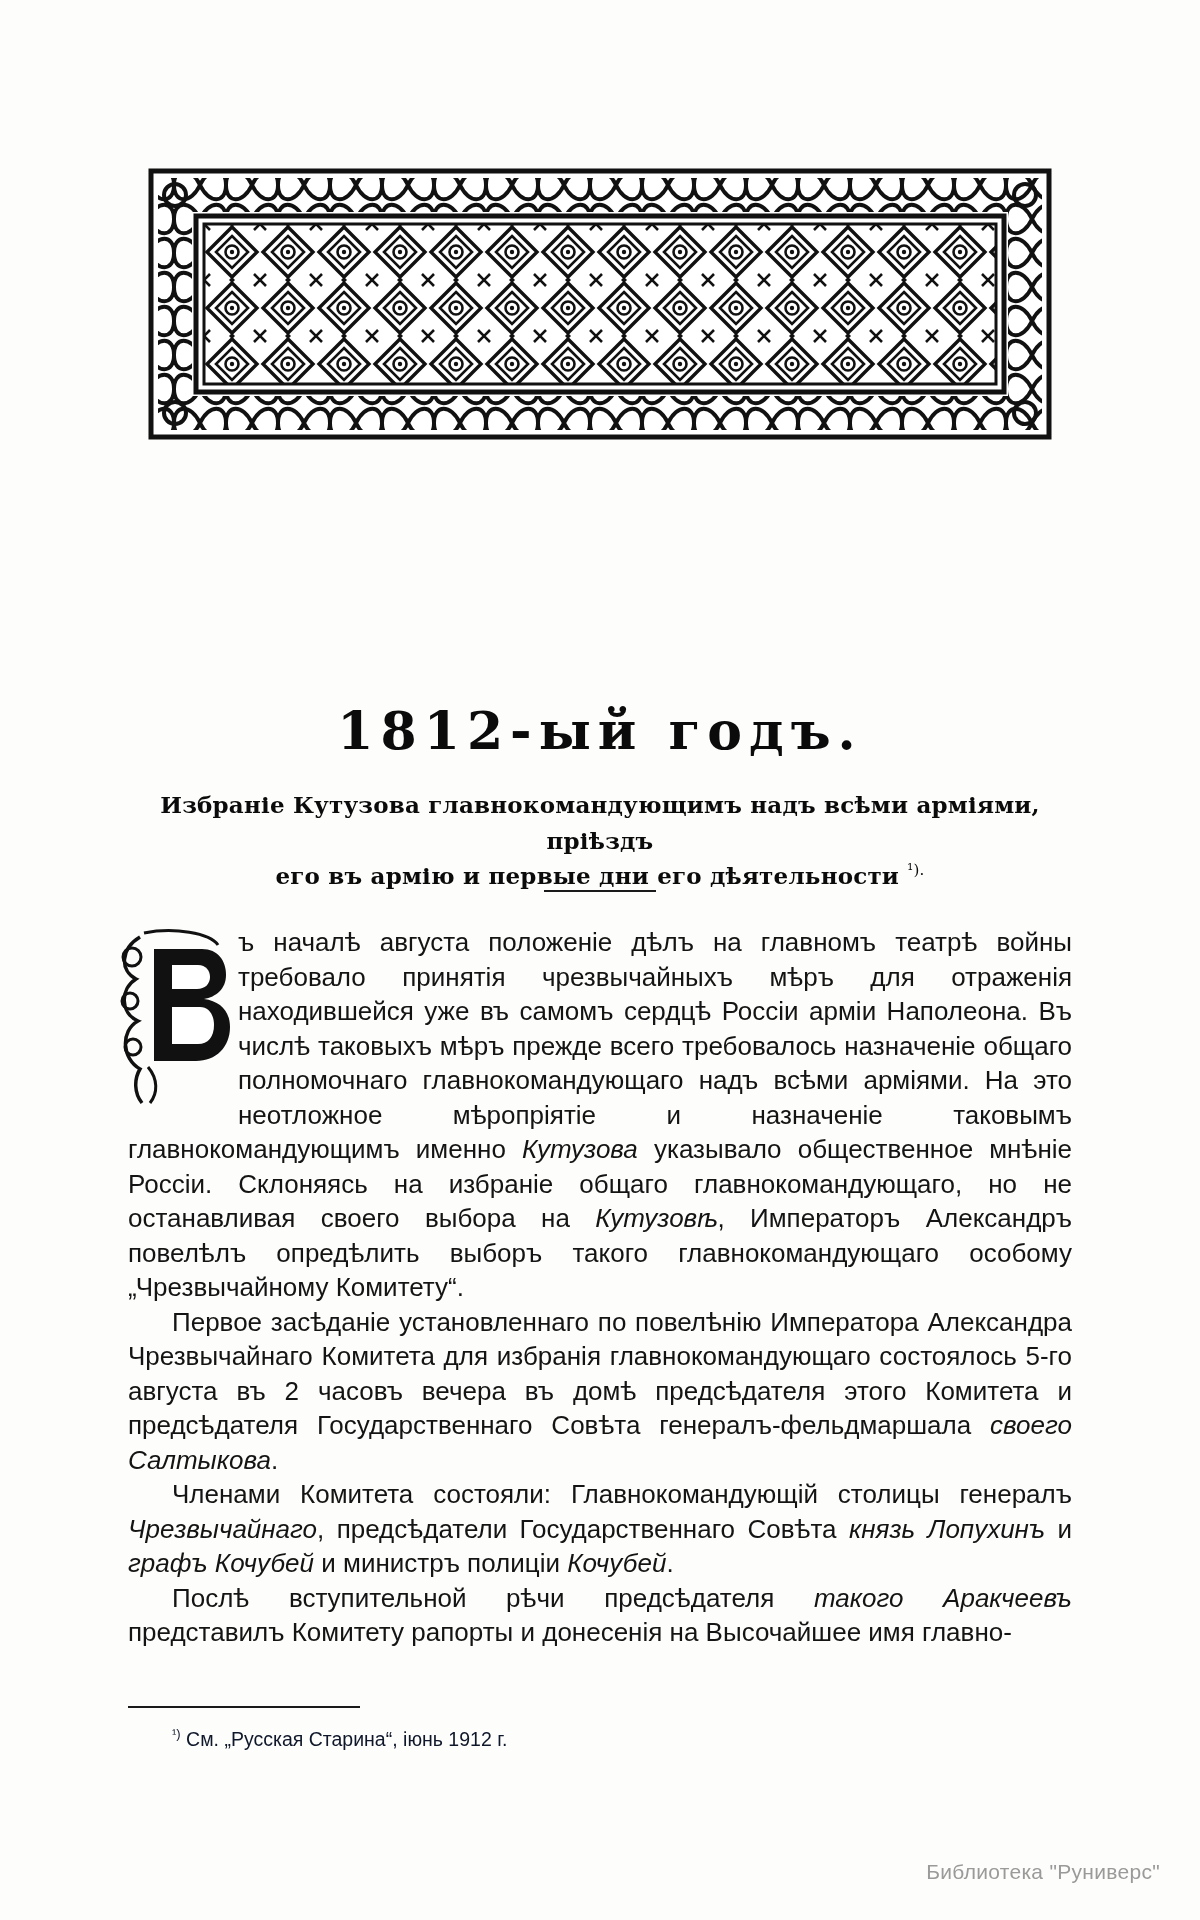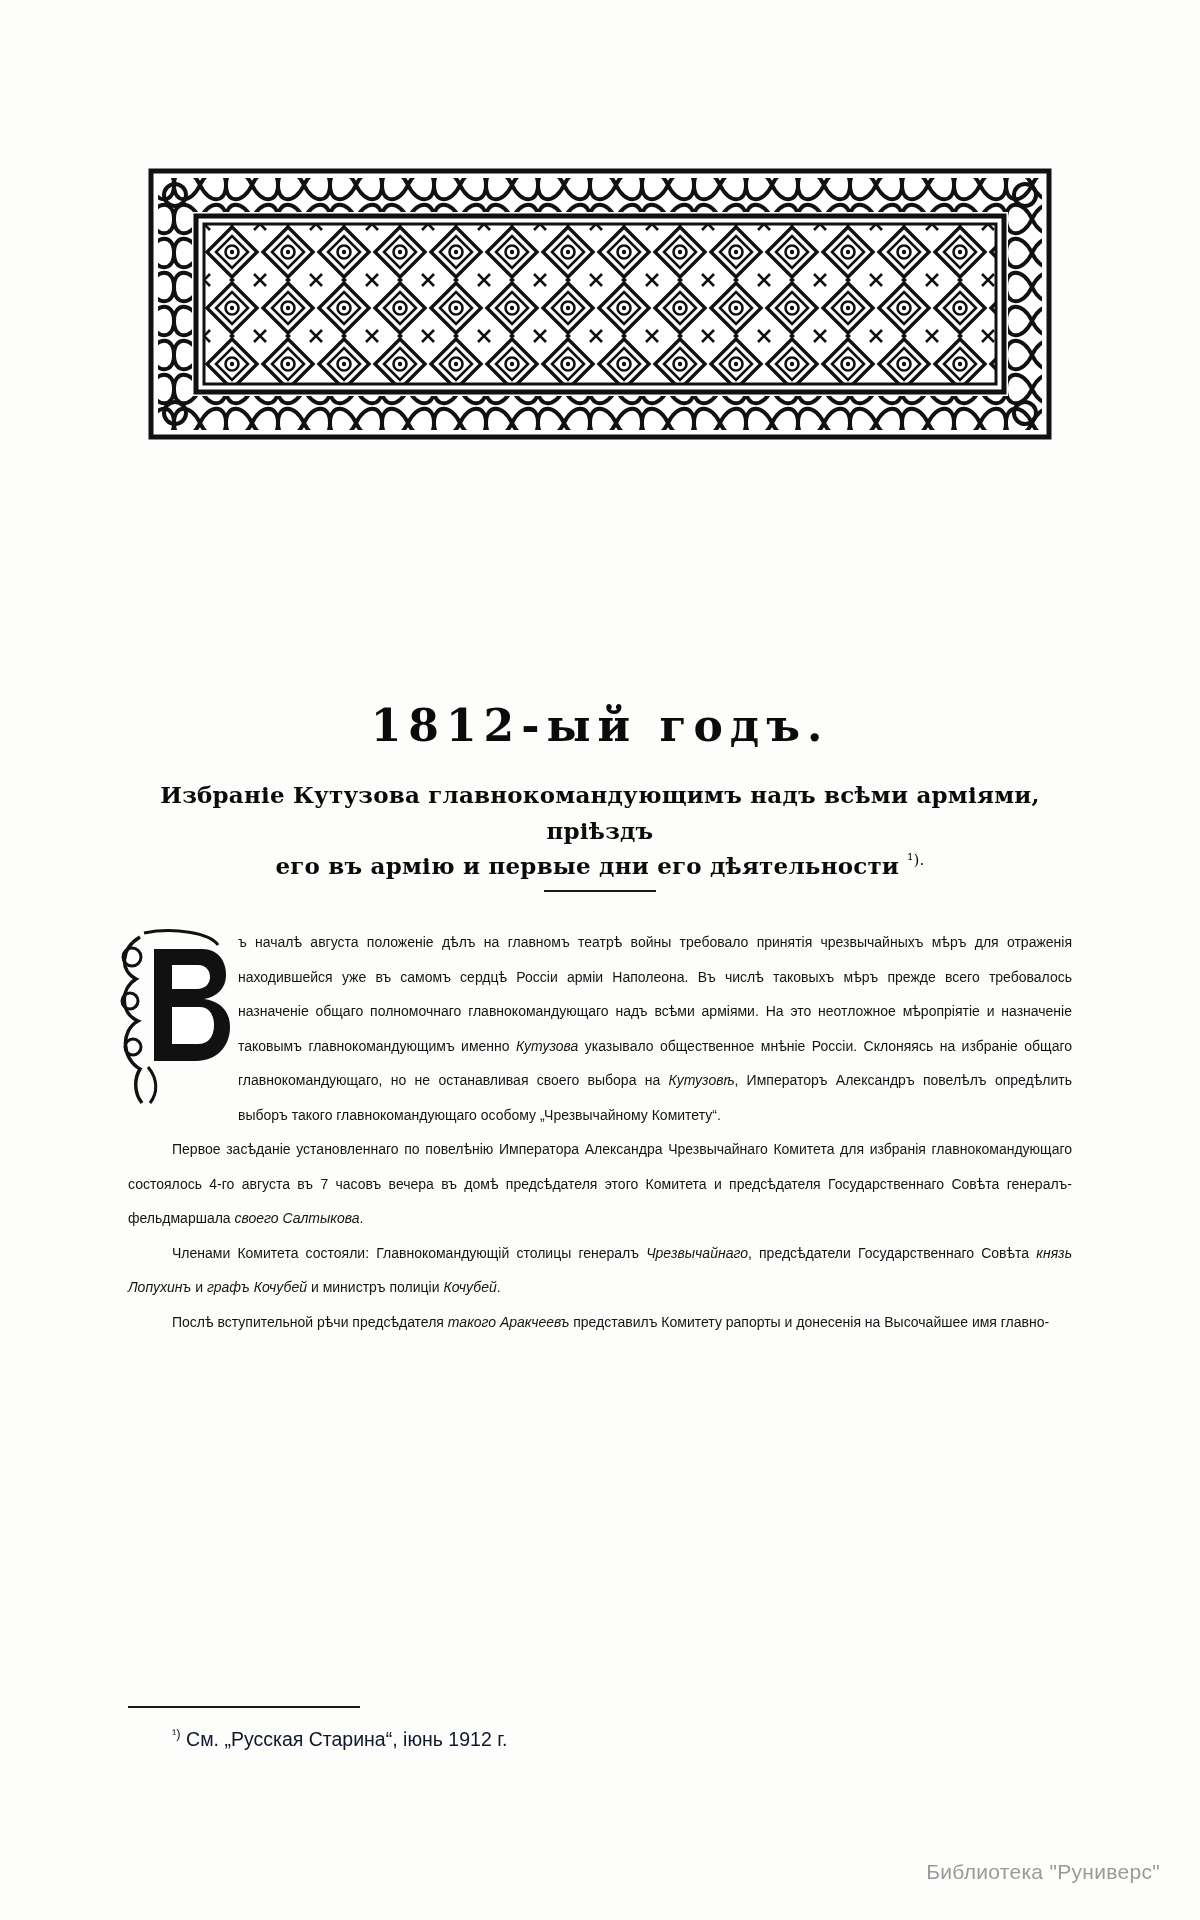--- a/index.html
+++ b/index.html
@@ -38,21 +38,21 @@
   .title-block {
     position: absolute;
     left: 130px;
     top: 700px;
     width: 940px;
     text-align: center;
   }
   .main-title {
     font-family: "DejaVu Serif", "Liberation Serif", serif;
     font-weight: bold;
-    font-size: 44px;
+    font-size: 52px;
     letter-spacing: 7px;
     margin: 0 0 26px 0;
     color: #0b0b0b;
   }
   .subtitle {
     font-family: "DejaVu Serif", "Liberation Serif", serif;
     font-weight: bold;
     font-size: 23px;
     line-height: 1.55;
     margin: 4px;
@@ -75,21 +75,21 @@
     border-top: 2px solid #1a1a1a;
   }
 
   
   .body-text {
     position: absolute;
     left: 128px;
     top: 925px;
     width: 944px;
     font-family: "Liberation Sans", sans-serif;
-    font-size: 14px;
+    font-size: 26px;
     line-height: 34.5px;
     text-align: justify;
     color: #141414;
   }
   .body-text p {
     margin: 0;
     text-indent: 44px;
   }
   .body-text i { font-style: italic; }
 
@@ -211,21 +211,21 @@
 
           <path d="M40 22 L88 22 C 104 22, 112 34, 112 48 C 112 62, 102 70, 90 72
                    C 106 74, 116 84, 116 100 C 116 120, 102 134, 82 134 L40 134 Z" fill="#111"></path>
           <path d="M58 38 L84 38 C 92 38, 96 44, 96 50 C 96 57, 91 62, 83 62 L58 62 Z" fill="#ffffff"></path>
           <path d="M58 80 L86 80 C 95 80, 100 88, 100 98 C 100 110, 94 117, 84 117 L58 117 Z" fill="#ffffff"></path>
           <path d="M34 140 C 44 152, 44 166, 36 176" fill="none" stroke="#111" stroke-width="3"></path>
         </svg>
       </span><span>ъ началѣ августа положеніе дѣлъ на главномъ театрѣ войны требовало принятія чрезвычайныхъ мѣръ для отраженія находившейся уже въ самомъ сердцѣ Россіи арміи Наполеона. Въ числѣ таковыхъ мѣръ прежде всего требовалось назначеніе общаго полномочнаго главнокомандующаго надъ всѣми арміями. На это неотложное мѣропріятіе и назначеніе таковымъ главнокомандующимъ именно </span><i>Кутузова</i><span> указывало общественное мнѣніе Россіи. Склоняясь на избраніе общаго главнокомандующаго, но не останавливая своего выбора на </span><i>Кутузовѣ</i><span>, Императоръ Александръ повелѣлъ опредѣлить выборъ такого главнокомандующаго особому „Чрезвычайному Комитету“.</span>
     </p>
 
-    <p><span>Первое засѣданіе установленнаго по повелѣнію Императора Александра Чрезвычайнаго Комитета для избранія главнокомандующаго состоялось 4-го августа въ 7 часовъ вечера въ домѣ предсѣдателя этого Комитета и предсѣдателя Государственнаго Совѣта генералъ-фельдмаршала </span><i>своего Салтыкова</i><span>.</span></p>
+    <p><span>Первое засѣданіе установленнаго по повелѣнію Императора Александра Чрезвычайнаго Комитета для избранія главнокомандующаго состоялось 5-го августа въ 2 часовъ вечера въ домѣ предсѣдателя этого Комитета и предсѣдателя Государственнаго Совѣта генералъ-фельдмаршала </span><i>своего Салтыкова</i><span>.</span></p>
 
     <p><span>Членами Комитета состояли: Главнокомандующій столицы генералъ </span><i>Чрезвычайнаго</i><span>, предсѣдатели Государственнаго Совѣта </span><i>князь Лопухинъ</i><span> и </span><i>графъ Кочубей</i><span> и министръ полиціи </span><i>Кочубей</i><span>.</span></p>
 
     <p><span>Послѣ вступительной рѣчи предсѣдателя </span><i>такого Аракчеевъ</i><span> представилъ Комитету рапорты и донесенія на Высочайшее имя главно-</span></p>
   </div>
 
   <div class="footnote-rule"></div>
   <div class="footnote">
     <span class="fn-num">¹)</span><span> См. „Русская Старина“, іюнь 1912 г.</span>
   </div>

